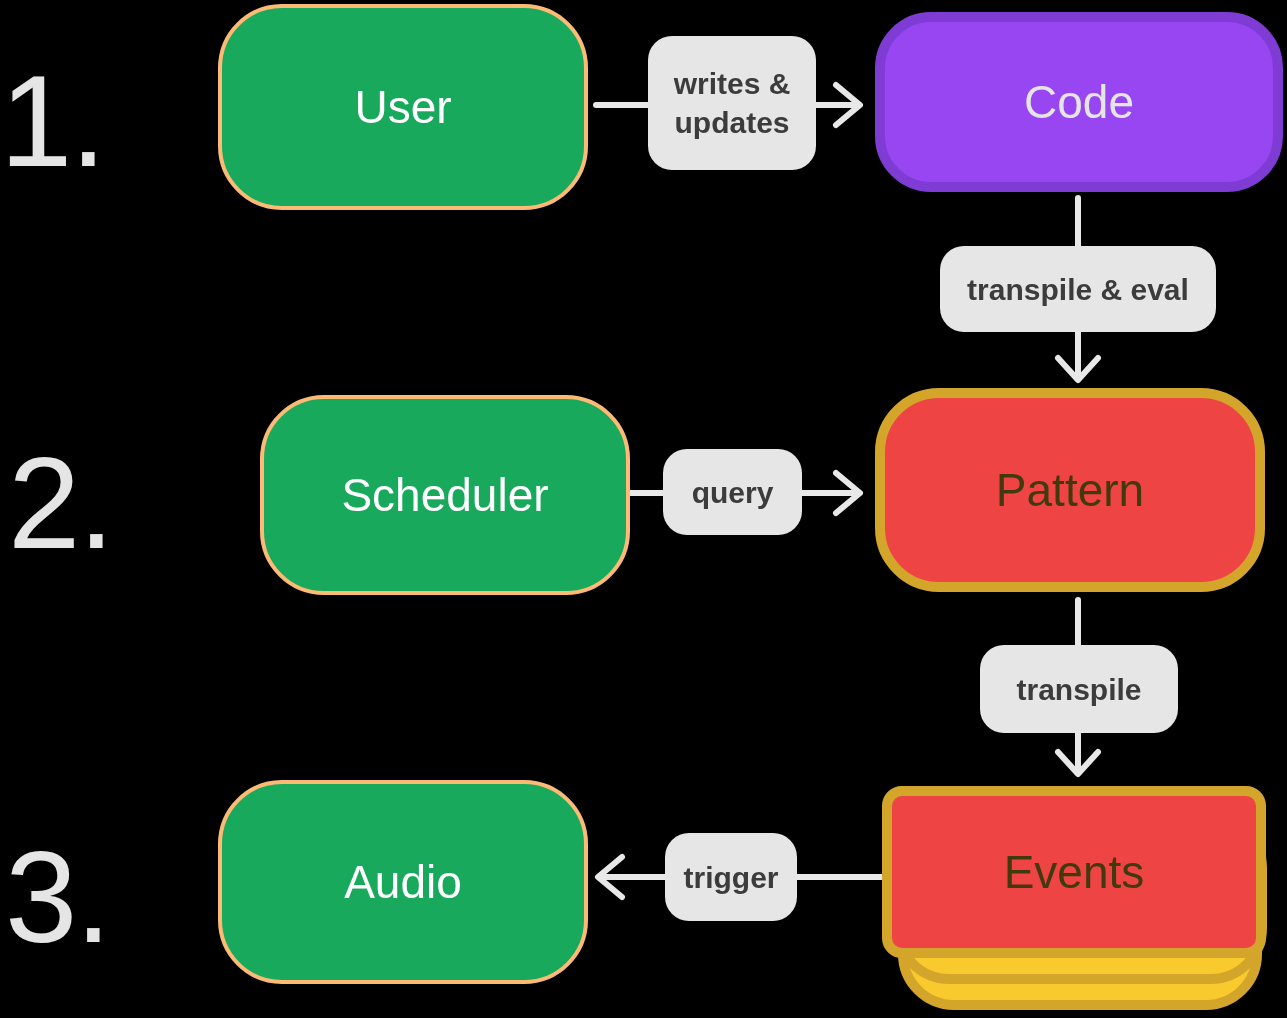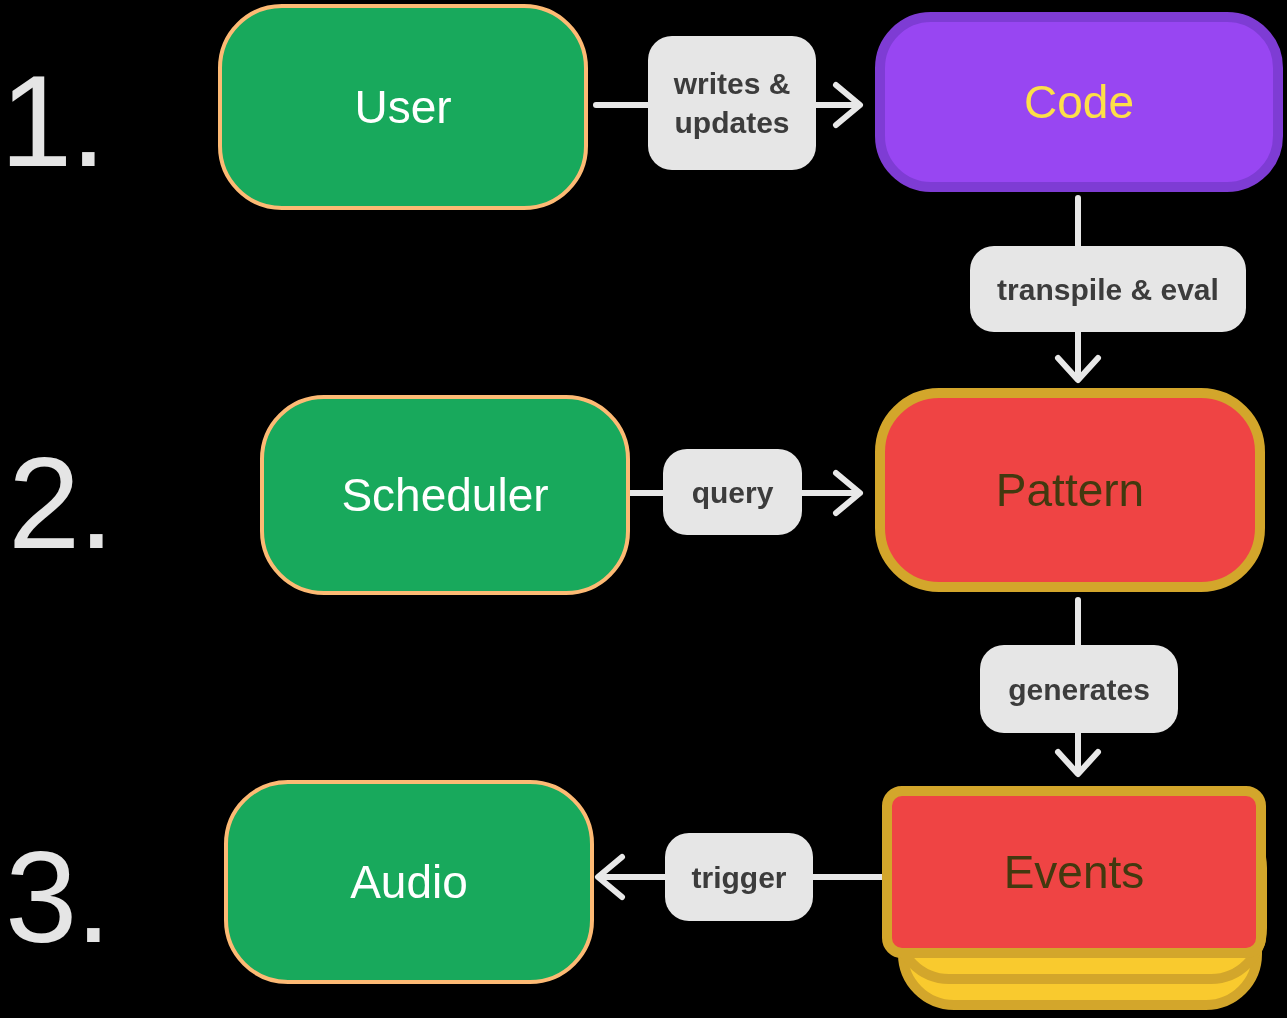--- a/index.html
+++ b/index.html
@@ -10,21 +10,21 @@
   .step-number{
     position:absolute;color:#e5e5e5;font-size:130px;font-weight:400;
     line-height:1;letter-spacing:-2px;
   }
   .node{
     position:absolute;display:flex;align-items:center;justify-content:center;
     box-sizing:border-box;border-radius:64px;
   }
   .node .node-label{font-size:46px;font-weight:500;}
   .node.green{background:#18a95c;border:4px solid #fdba74;color:#ffffff;}
-  .node.purple{background:#9846f2;border:10px solid #7e3cd4;color:#fde047;border-radius:56px;}
+  .node.purple{background:#9846f2;border:10px solid #7e3cd4;color:#e5e5e5;border-radius:56px;}
   .node.yellow{background:#ef4444;border:10px solid #d3a62b;color:#42390f;}
   .stack-layer{
     position:absolute;box-sizing:border-box;border-radius:56px;
     background:#f9ca2e;border:10px solid #d3a62b;
   }
   .edge-label{
     position:absolute;display:flex;align-items:center;justify-content:center;
     background:#e6e6e6;border-radius:24px;color:#3c3c3c;
     font-size:30px;font-weight:700;text-align:center;line-height:1.3;
   }
@@ -66,39 +66,39 @@
   <div class="node green" style="left:218px;top:4px;width:370px;height:206px;">
     <span class="node-label">User</span>
   </div>
 
   <div class="edge-label" style="left:648px;top:36px;width:168px;height:134px;">writes &amp; updates</div>
 
   <div class="node purple" style="left:875px;top:12px;width:408px;height:180px;">
     <span class="node-label">Code</span>
   </div>
 
-  <div class="edge-label" style="left:940px;top:246px;width:276px;height:86px;margin-left:30px;">transpile &amp; eval</div>
+  <div class="edge-label" style="left:940px;top:246px;width:276px;height:86px;">transpile &amp; eval</div>
 
   <div class="node green" style="left:218px;top:395px;width:370px;height:200px;margin-left:42px;">
     <span class="node-label">Scheduler</span>
   </div>
 
   <div class="edge-label" style="left:663px;top:449px;width:139px;height:86px;">query</div>
 
   <div class="node yellow" style="left:875px;top:388px;width:390px;height:204px;">
     <span class="node-label">Pattern</span>
   </div>
 
-  <div class="edge-label" style="left:980px;top:645px;width:198px;height:88px;">generates</div>
+  <div class="edge-label" style="left:980px;top:645px;width:198px;height:88px;">transpile</div>
 
-  <div class="node green" style="left:218px;top:780px;width:370px;height:204px;margin-left:6px;">
+  <div class="node green" style="left:218px;top:780px;width:370px;height:204px;">
     <span class="node-label">Audio</span>
   </div>
 
-  <div class="edge-label" style="left:665px;top:833px;width:148px;height:88px;">trigger</div>
+  <div class="edge-label" style="left:665px;top:833px;width:132px;height:88px;">trigger</div>
 
   <div class="stack-layer" style="left:898px;top:838px;width:364px;height:172px;"></div>
   <div class="stack-layer" style="left:893px;top:812px;width:374px;height:172px;"></div>
   <div class="node yellow" style="left:882px;top:786px;width:384px;height:172px;border-radius:20px;">
     <span class="node-label">Events</span>
   </div>
 
 </div>
 
 </body></html>

